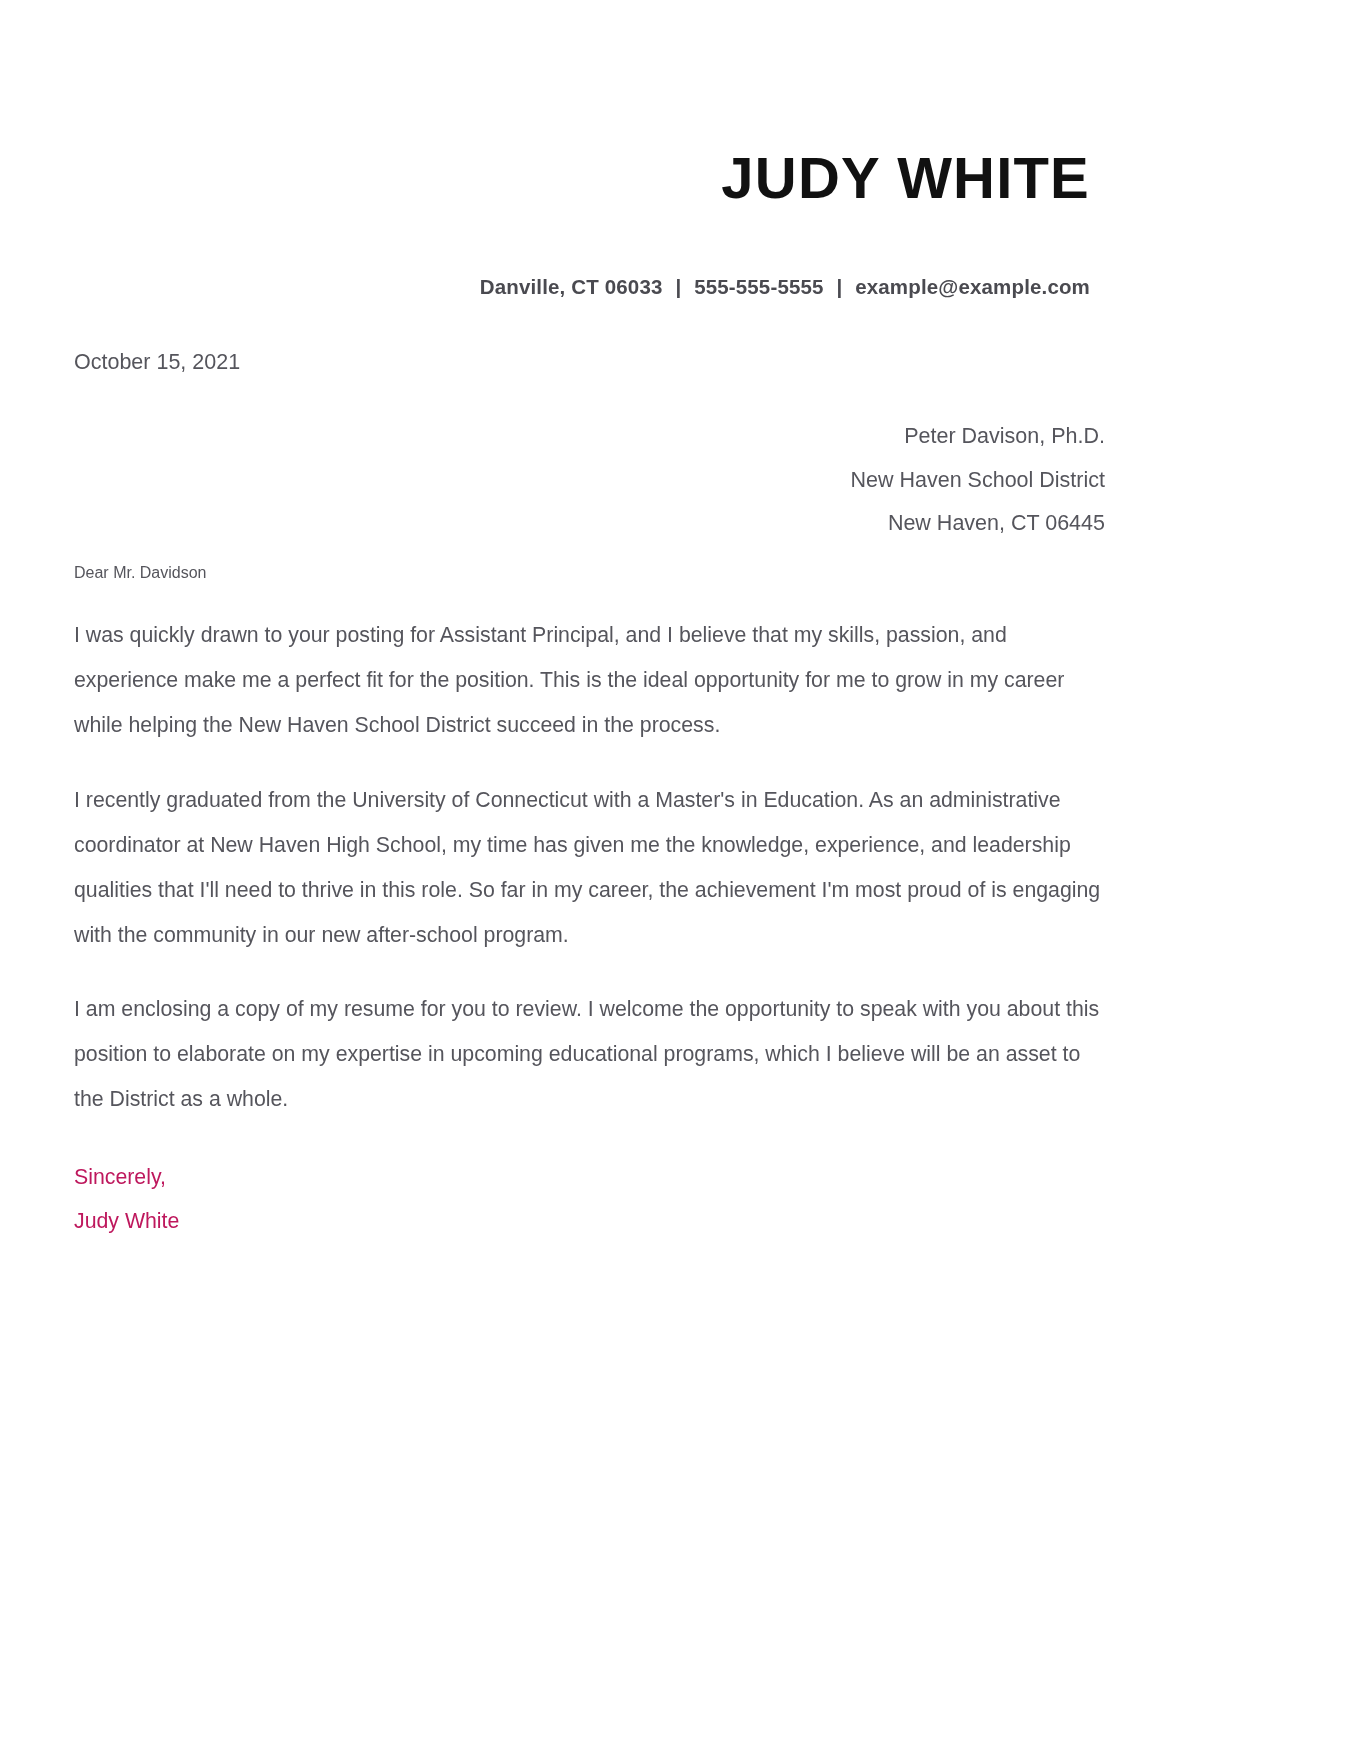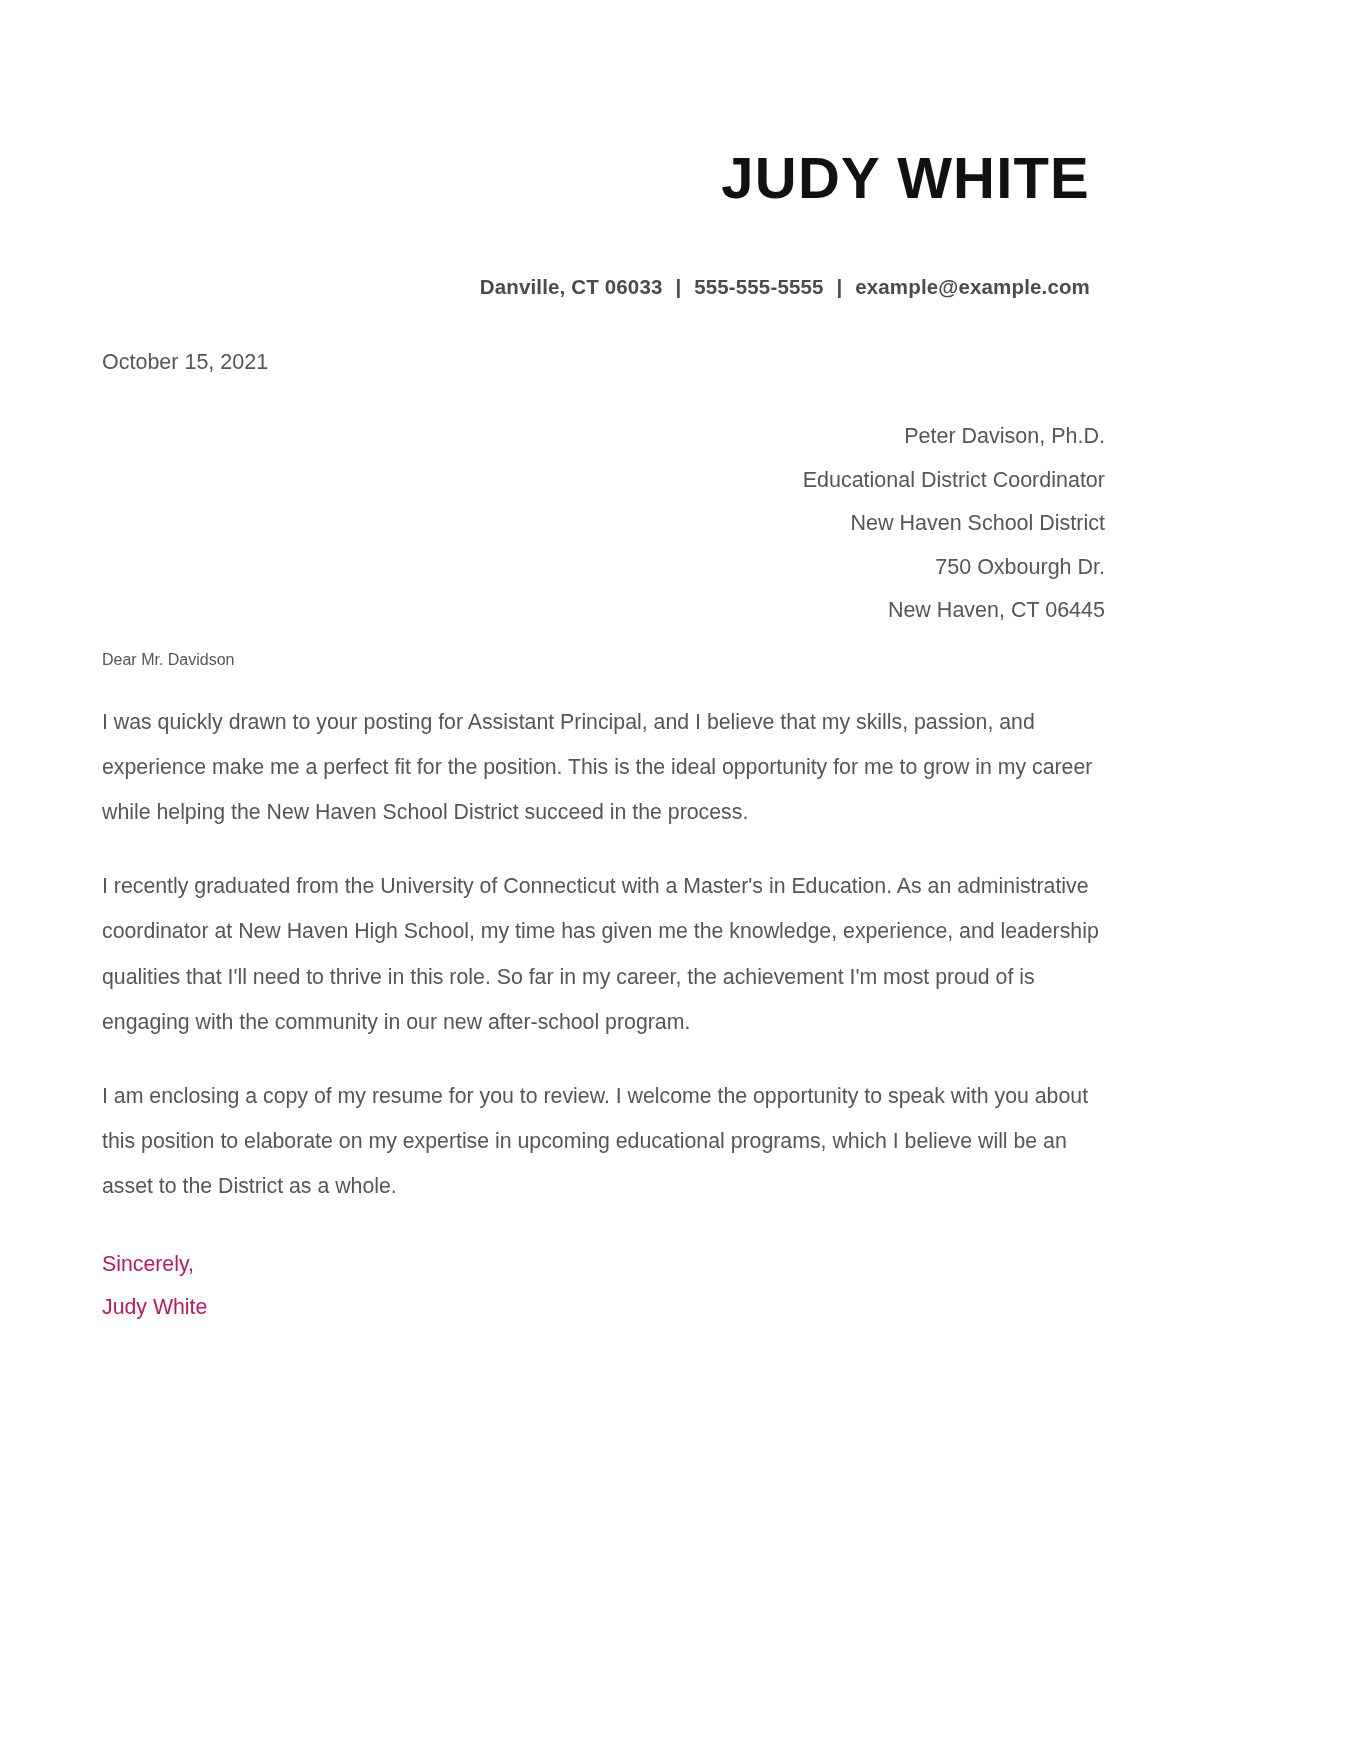--- a/index.html
+++ b/index.html
@@ -55,21 +55,21 @@
     white-space: nowrap;
   }
   .contact-sep {
     display: inline-block;
     padding: 0 7px;
     color: #4a4a50;
   }
 
   
   .body-wrap {
-    padding: 0 247px 0 102px;
+    padding: 0 247px 0 74px;
     box-sizing: border-box;
   }
   .date {
     margin-top: 50px;
     font-size: 21.5px;
     color: #55555c;
     line-height: 1.3;
   }
   .recipient {
     margin-top: 38px;
@@ -119,23 +119,21 @@
         <span>example@example.com</span>
       </div>
     </div>
 
     <div class="body-wrap">
 
       <div class="date">October 15, 2021</div>
 
       <div class="recipient">
         <div>Peter Davison, Ph.D.</div>
-        <div>Educational District Coordinator</div>
         <div>New Haven School District</div>
-        <div>750 Oxbourgh Dr.</div>
         <div>New Haven, CT 06445</div>
       </div>
 
       <div class="salutation">Dear Mr. Davidson</div>
 
       <div class="para">I was quickly drawn to your posting for Assistant Principal, and I believe that my skills, passion, and experience make me a perfect fit for the position. This is the ideal opportunity for me to grow in my career while helping the New Haven School District succeed in the process.</div>
 
       <div class="para">I recently graduated from the University of Connecticut with a Master's in Education. As an administrative coordinator at New Haven High School, my time has given me the knowledge, experience, and leadership qualities that I'll need to thrive in this role. So far in my career, the achievement I'm most proud of is engaging with the community in our new after-school program.</div>
 
       <div class="para">I am enclosing a copy of my resume for you to review. I welcome the opportunity to speak with you about this position to elaborate on my expertise in upcoming educational programs, which I believe will be an asset to the District as a whole.</div>

